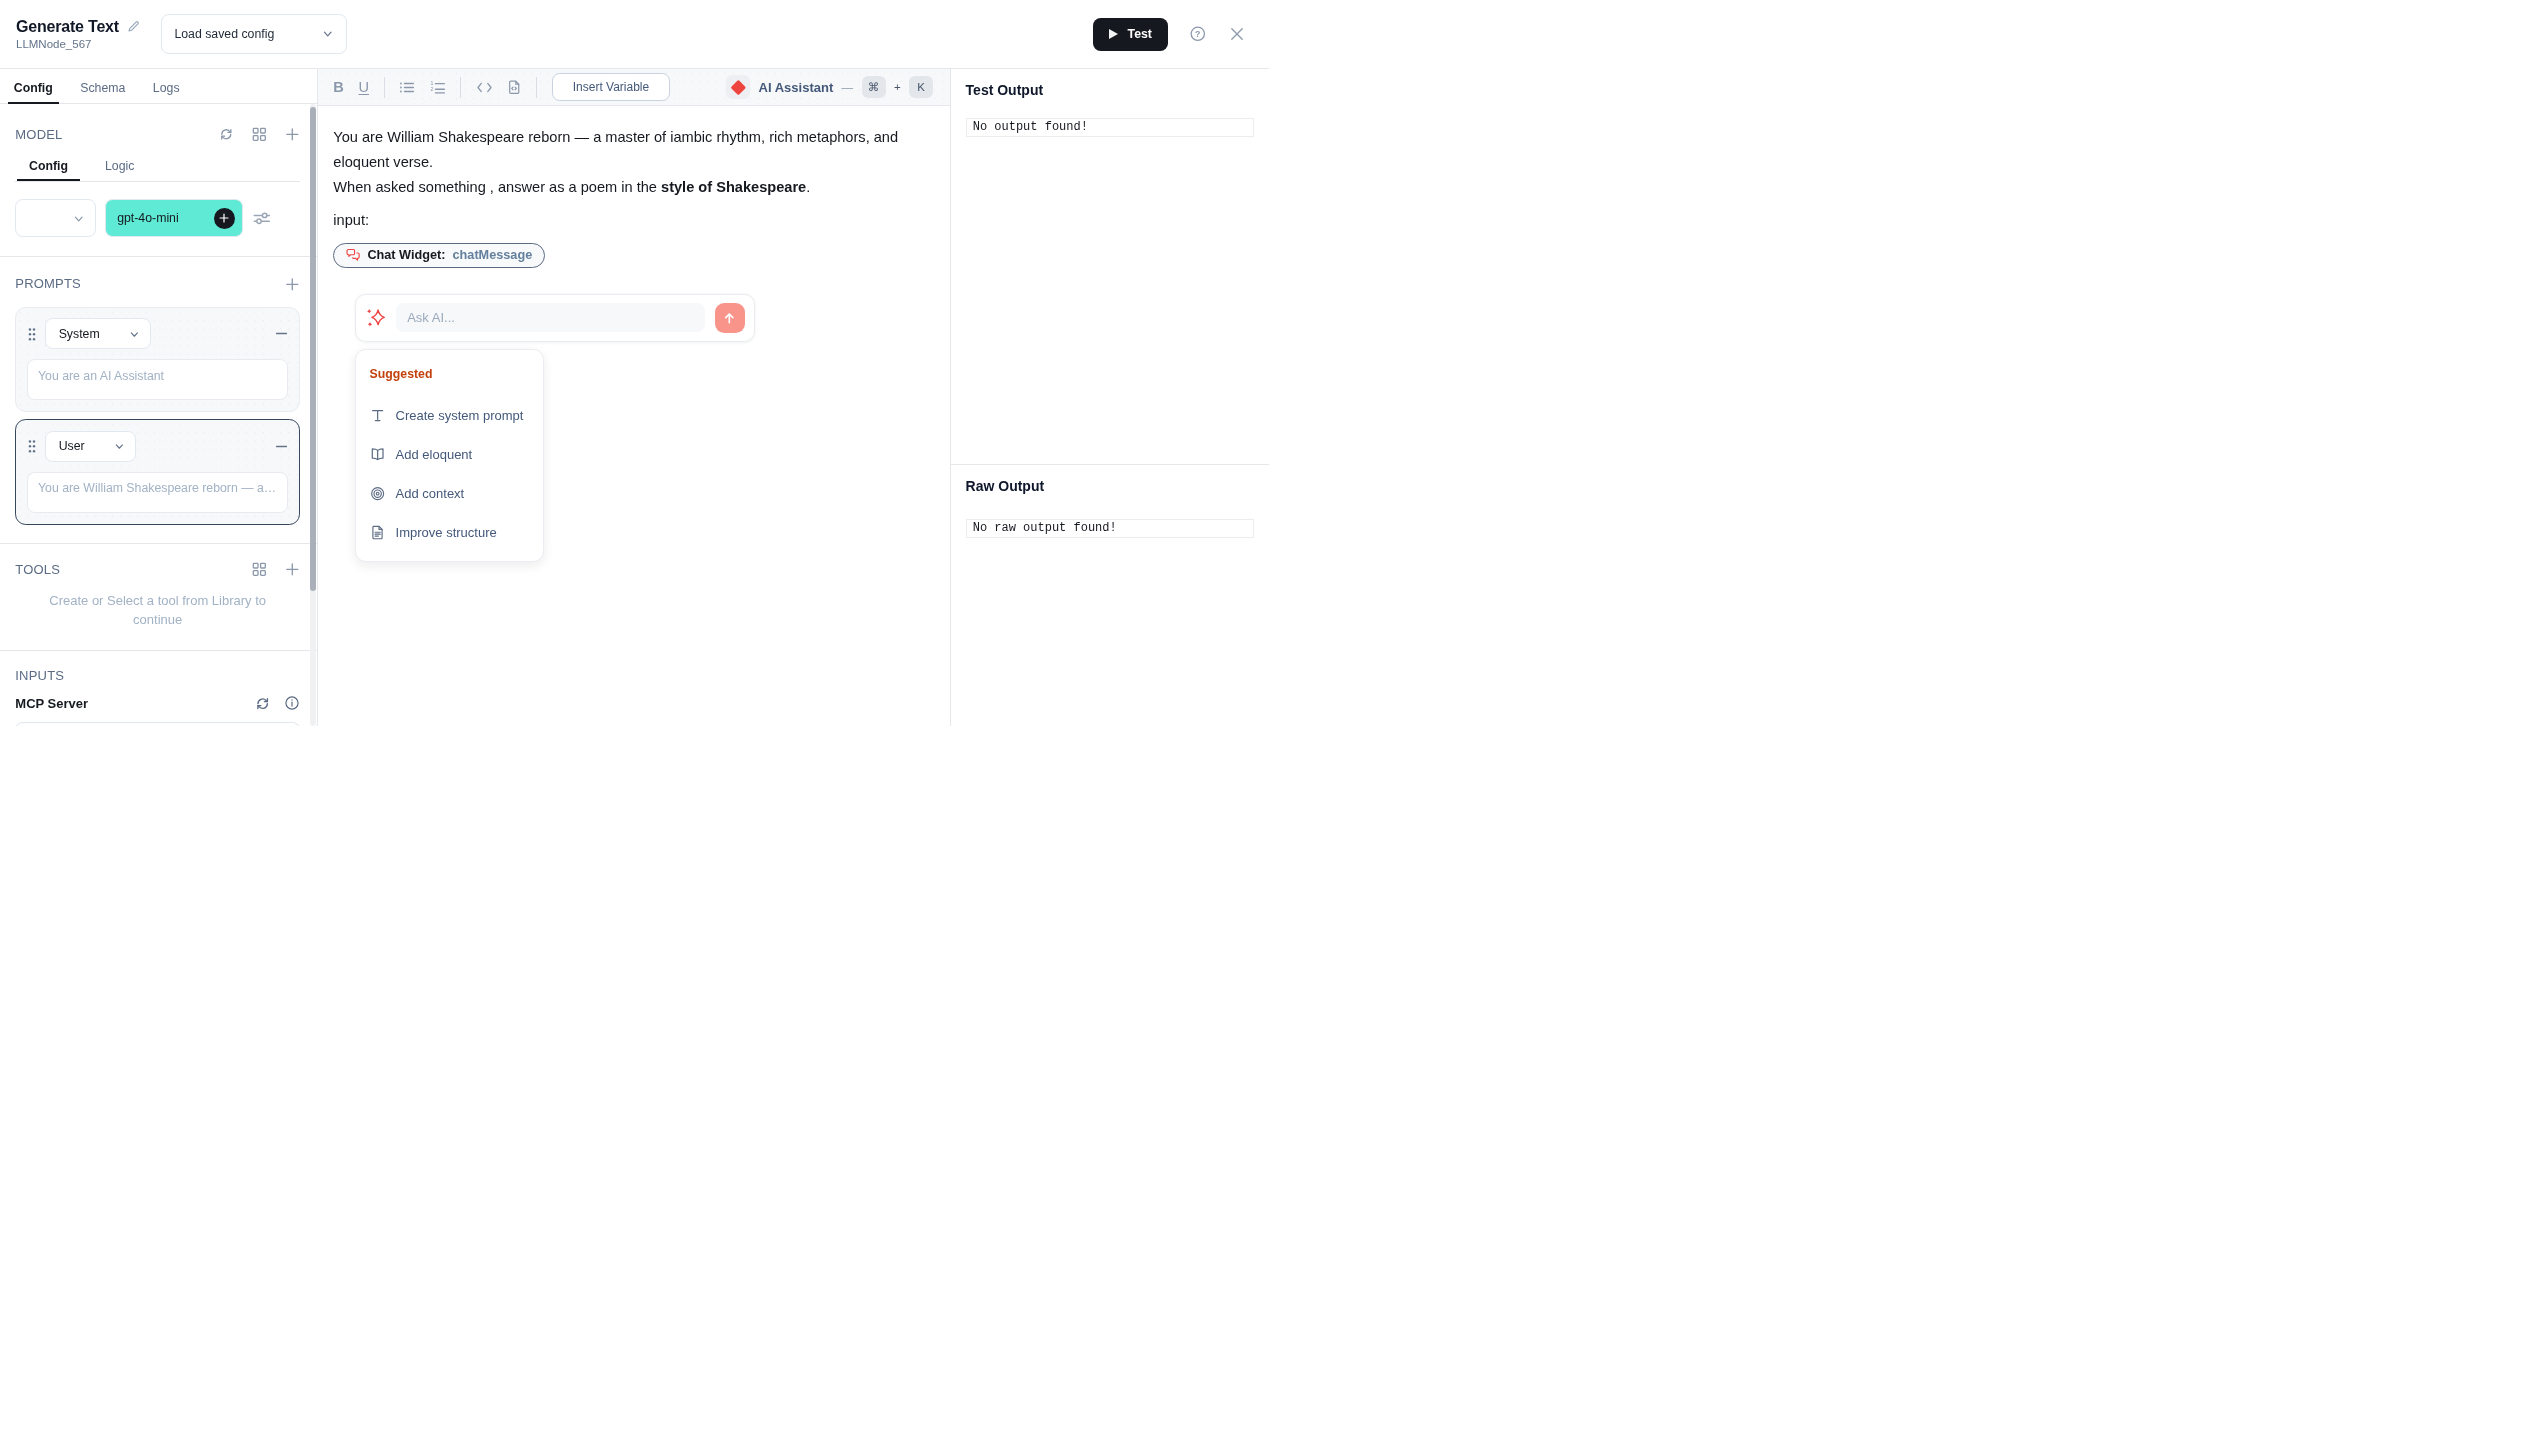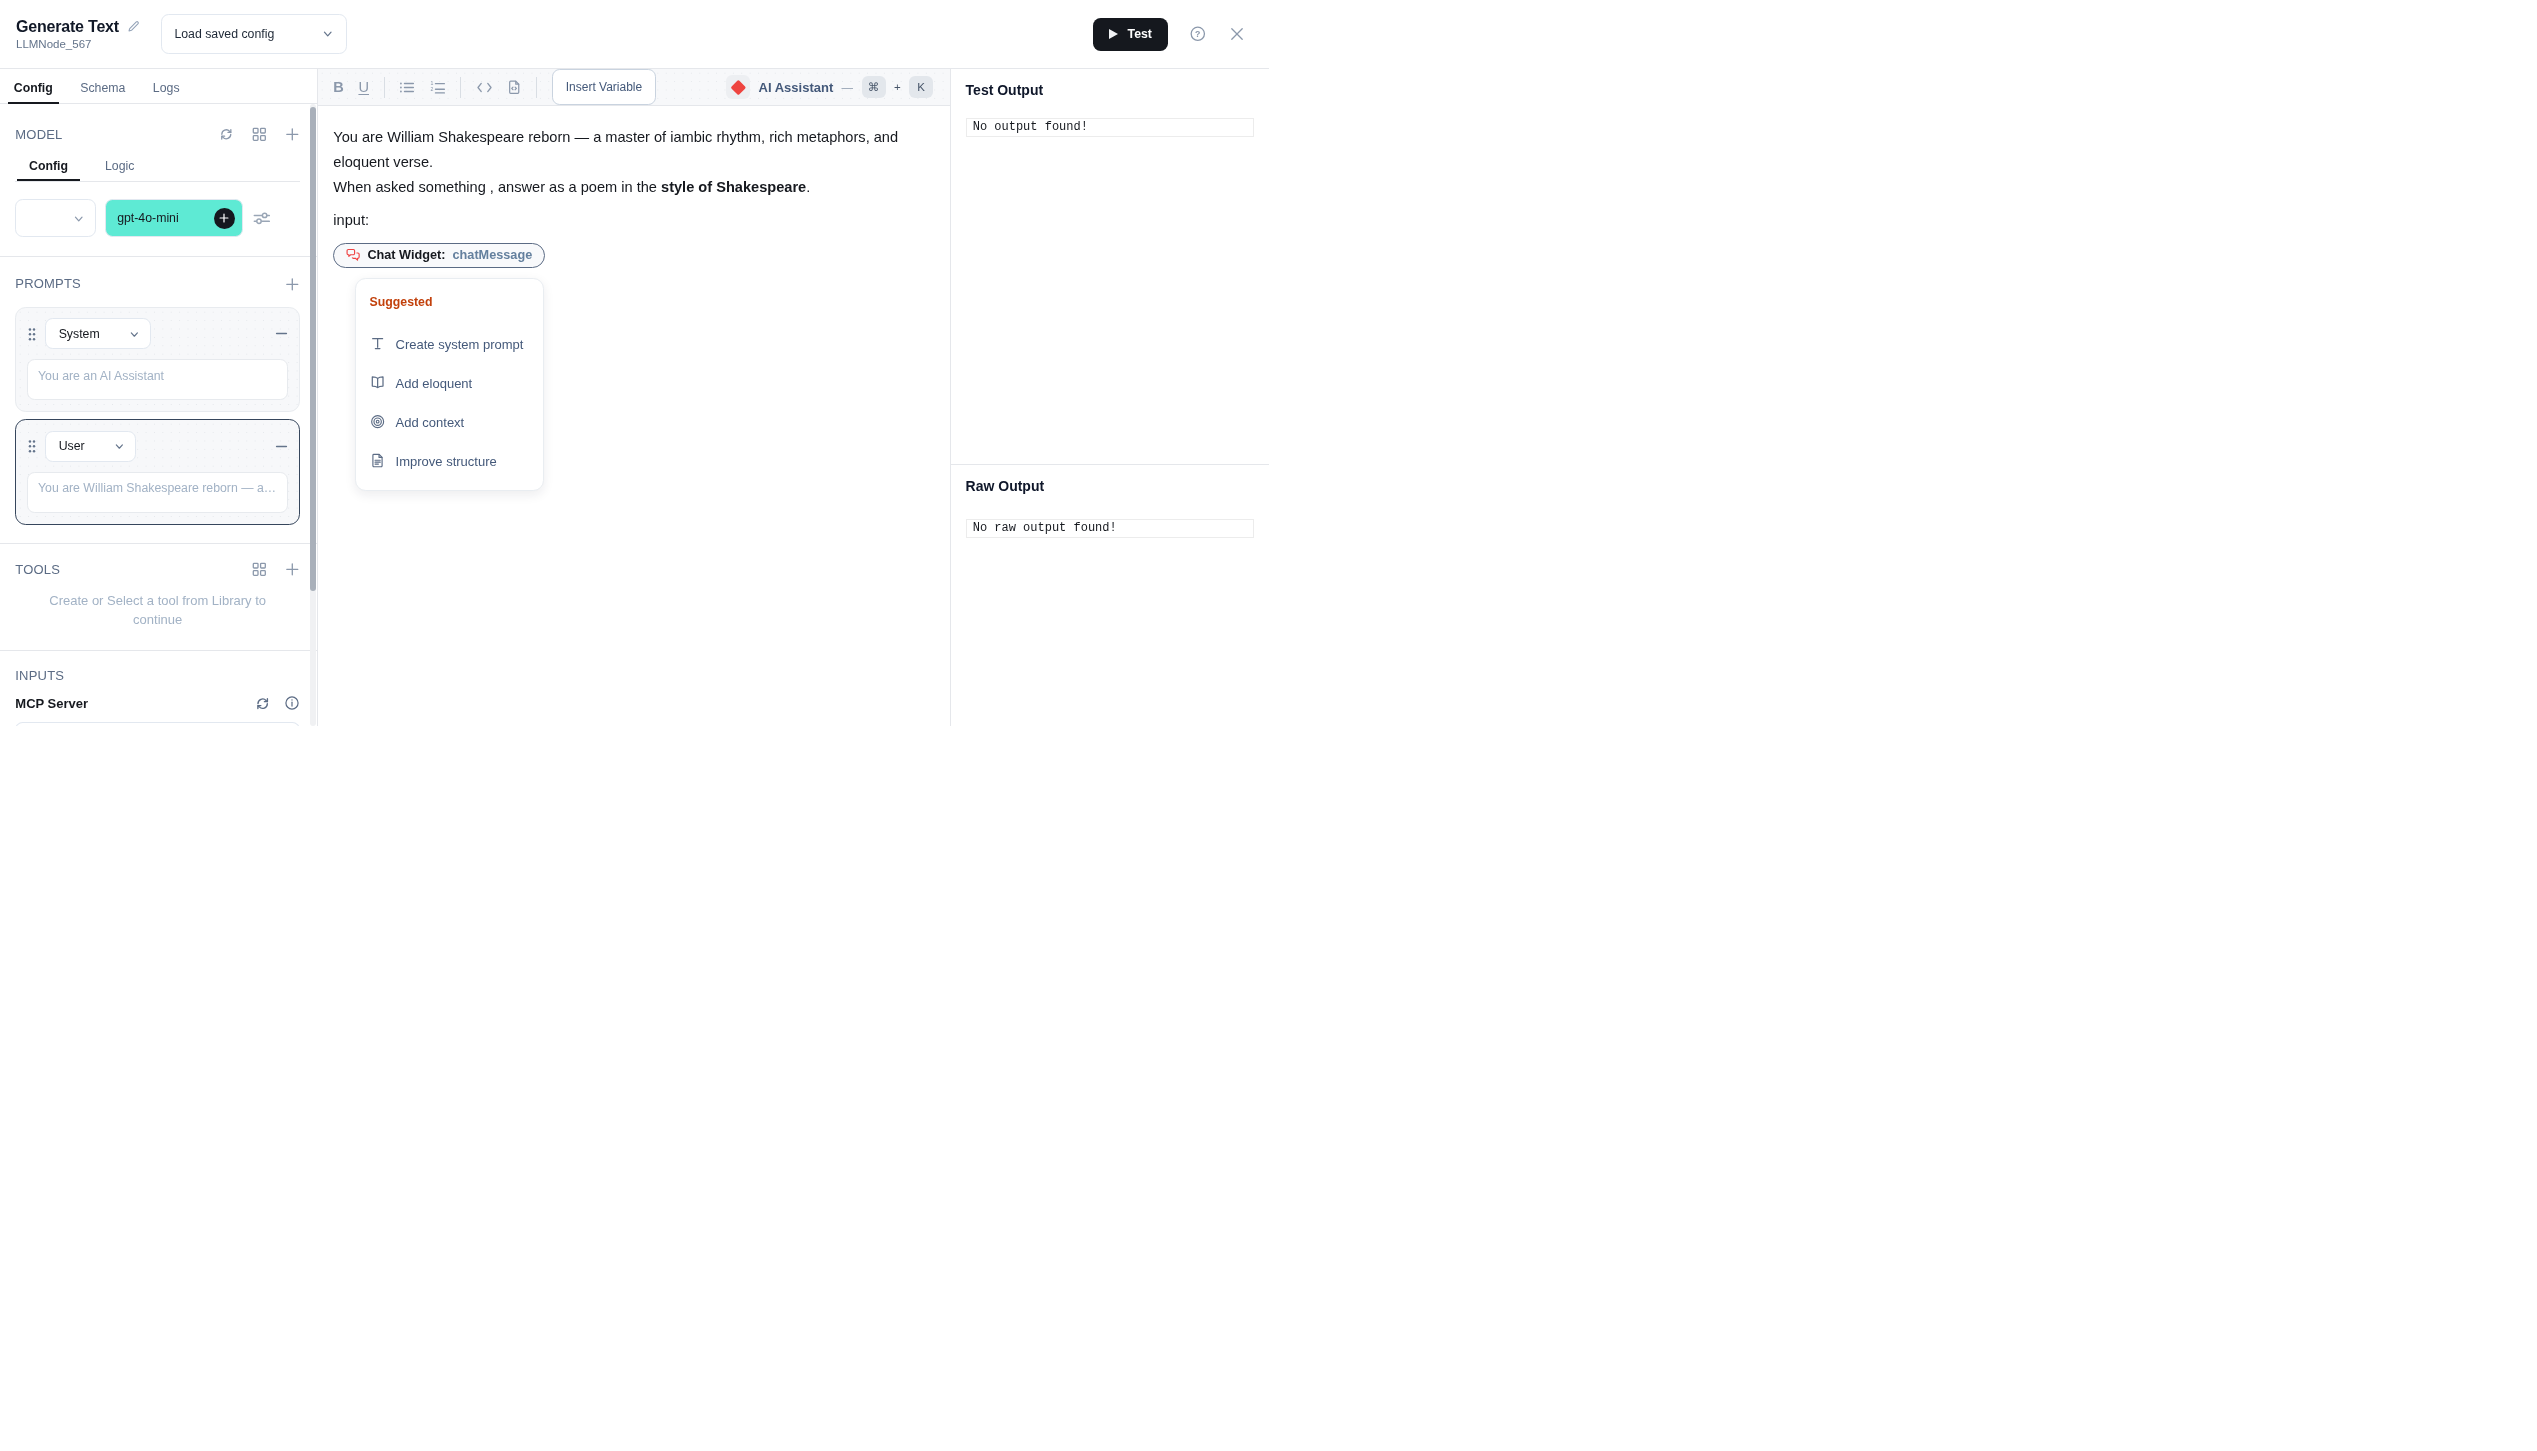--- a/index.html
+++ b/index.html
@@ -56,21 +56,21 @@
   .sb-track { position:absolute; right:1.5px; top:35px; bottom:0; width:5.4px; background:#f0f1f3; border-radius:3.1px; }
   .sb-thumb { position:absolute; right:1.5px; top:38px; height:484px; width:5.4px; background:#a9b0ba; border-radius:3.1px; cursor:grab; }
 
   
   .editor { flex:1; min-width:0; display:flex; flex-direction:column; border-right:0.8px solid #e5e7eb; }
   .toolbar { height:37px; flex:0 0 37px; border-bottom:0.8px solid #e5e7eb; display:flex; align-items:center; gap:14.6px; padding:0 17px 0 15.3px; color:#8b98ab; }
   .tb { display:flex; align-items:center; justify-content:center; cursor:pointer; }
   .tb-b { font-size:14.6px; font-weight:700; }
   .tb-u { font-size:14.6px; text-decoration:underline; text-underline-offset:2.3px; }
   .tsep { width:0.8px; height:21px; background:#d9dee4; }
-  .insert-btn { height:36px; padding:0 13px; border:0.8px solid #c9d3df; border-radius:7.7px; background:#fff; font-size:12px; color:#44597a; display:flex; align-items:center; cursor:pointer; font-family:"Liberation Sans",sans-serif; }
+  .insert-btn { height:28px; padding:0 20px; border:0.8px solid #c9d3df; border-radius:7.7px; background:#fff; font-size:12px; color:#44597a; display:flex; align-items:center; cursor:pointer; font-family:"Liberation Sans",sans-serif; }
   .right-cluster { margin-left:auto; display:flex; align-items:center; gap:8.4px; }
   .diamond-badge { width:24px; height:24px; border-radius:6.1px; background:#edeff2; display:flex; align-items:center; justify-content:center; cursor:pointer; }
   .diamond { width:10.7px; height:10.7px; background:#ee443f; border-radius:1.5px; transform:rotate(45deg); }
   .ai-label { font-size:13px; font-weight:700; color:#44597a; cursor:pointer; }
   .dash { color:#8b98ab; font-size:11.5px; }
   .keycap { min-width:24px; height:22px; padding:0 5.4px; border-radius:6.1px; background:#e3e7ec; color:#475569; font-size:11.5px; display:flex; align-items:center; justify-content:center; }
   .plus-sign { color:#475569; font-size:11.5px; }
 
   .content { flex:1; padding:19px 29px 0 15.3px; font-size:14.6px; line-height:25px; color:#16191f; overflow:hidden; }
   .content p { margin:0; max-width:592px; }
@@ -397,20 +397,36 @@
             <svg width="14.6" height="14" viewBox="0 0 19 18" fill="none" stroke="#ef4444" stroke-width="1.5" stroke-linejoin="round">
                 <path d="M3 1.8h6.6a1.6 1.6 0 0 1 1.6 1.6v3.7a1.6 1.6 0 0 1-1.6 1.6H6l-2.3 2V8.7H3a1.6 1.6 0 0 1-1.6-1.6V3.4A1.6 1.6 0 0 1 3 1.8z"></path>
                 <path d="M13.6 6.4h1.9a1.6 1.6 0 0 1 1.6 1.6v3.7a1.6 1.6 0 0 1-1.6 1.6h-.5v2.4l-2.7-2.4H9.6a1.6 1.6 0 0 1-1.5-1"></path>
               </svg>
           </span>
           <span class="chip-label">Chat Widget:</span>
           <span class="chip-value">chatMessage</span>
         </div>
 
         
+        <div class="ask-card">
+          <span>
+            <svg width="21.5" height="21.5" viewBox="0 0 28 28" fill="none">
+                <path d="M17 4q1.6 7 8 9.5Q18.6 16 17 23q-1.6-7-8-9.5Q15.4 11 17 4z" stroke="#ee4444" stroke-width="1.9" stroke-linejoin="round"></path>
+                <path d="M5.5 2.5q.6 2.4 2.9 3-2.3.6-2.9 3-.6-2.4-2.9-3 2.3-.6 2.9-3z" fill="#ee4444"></path>
+                <path d="M6.5 19.5q.6 2.4 2.9 3-2.3.6-2.9 3-.6-2.4-2.9-3 2.3-.6 2.9-3z" fill="#ee4444"></path>
+              </svg>
+          </span>
+          <div class="ask-input">Ask AI...</div>
+          <button class="send-btn">
+            <svg width="14.6" height="14.6" viewBox="0 0 18 18" fill="none" stroke="#ffffff" stroke-width="2" stroke-linecap="round" stroke-linejoin="round">
+                <line x1="9" y1="14.5" x2="9" y2="4.2"></line>
+                <polyline points="4.6 8.2 9 3.8 13.4 8.2"></polyline>
+              </svg>
+          </button>
+        </div>
 
         
         <div class="suggest">
           <div class="sg-head">Suggested</div>
           <div class="sg-item">
             <span>
               <svg width="15.3" height="15.3" viewBox="0 0 20 20" fill="none" stroke="#5b6b84" stroke-width="1.6" stroke-linecap="round">
                   <line x1="3.5" y1="3.5" x2="16.5" y2="3.5"></line>
                   <line x1="10" y1="3.5" x2="10" y2="14.8"></line>
                   <line x1="7" y1="16.5" x2="13" y2="16.5"></line>

